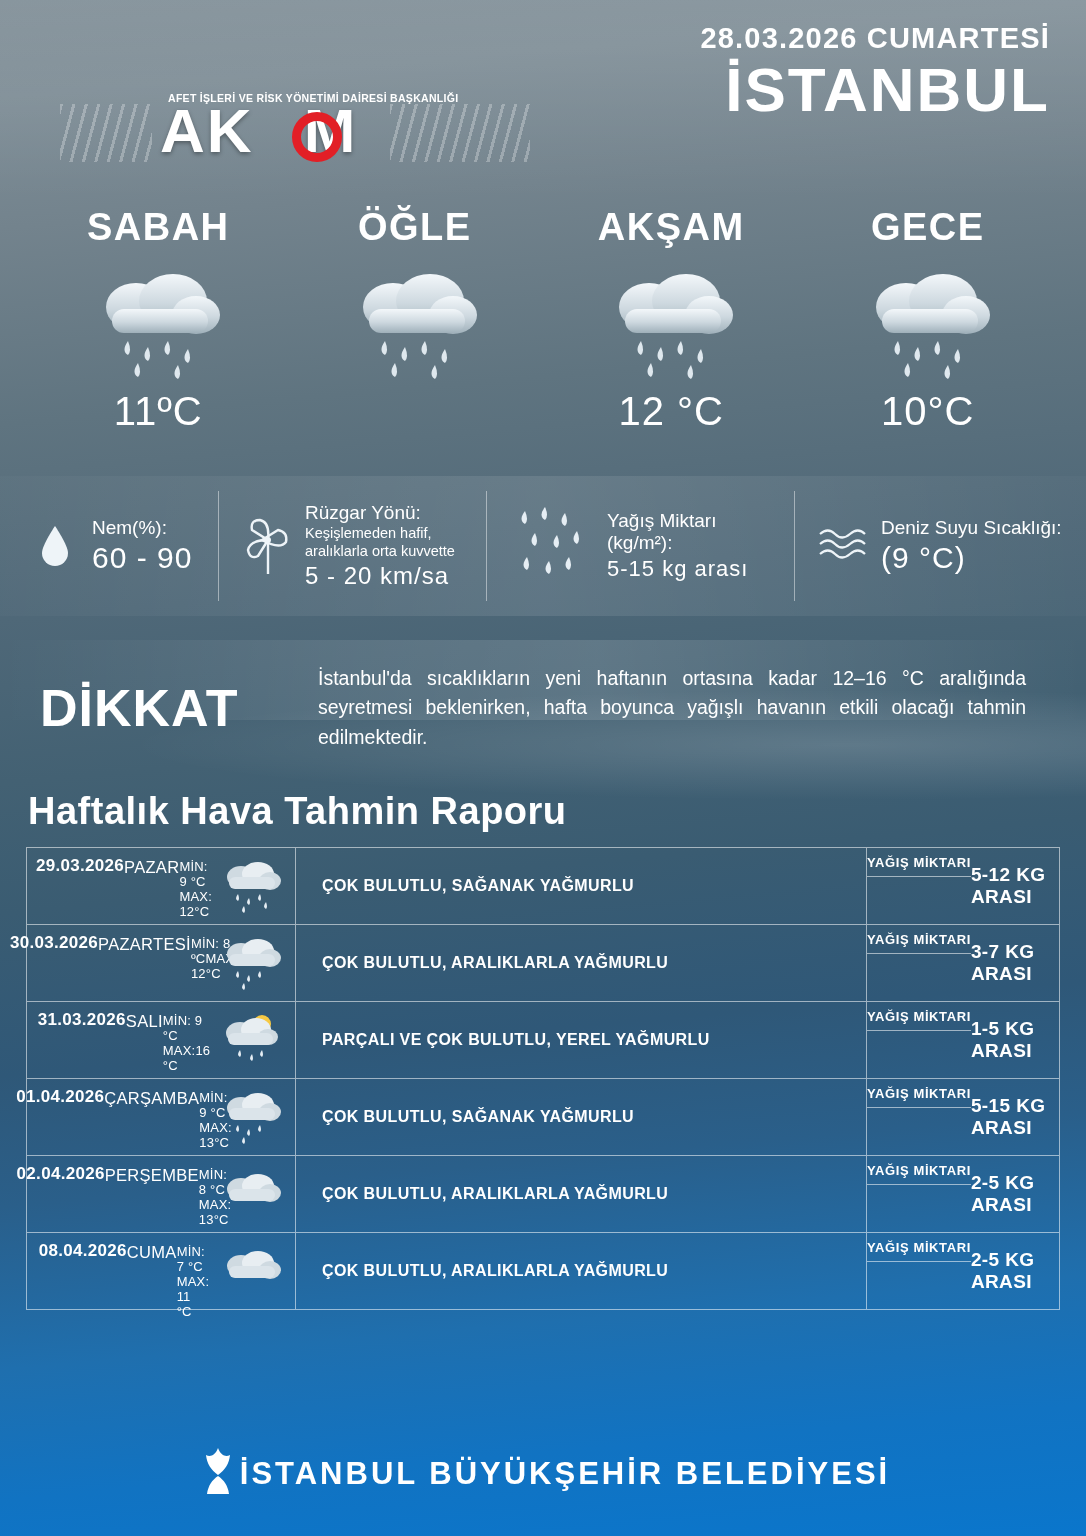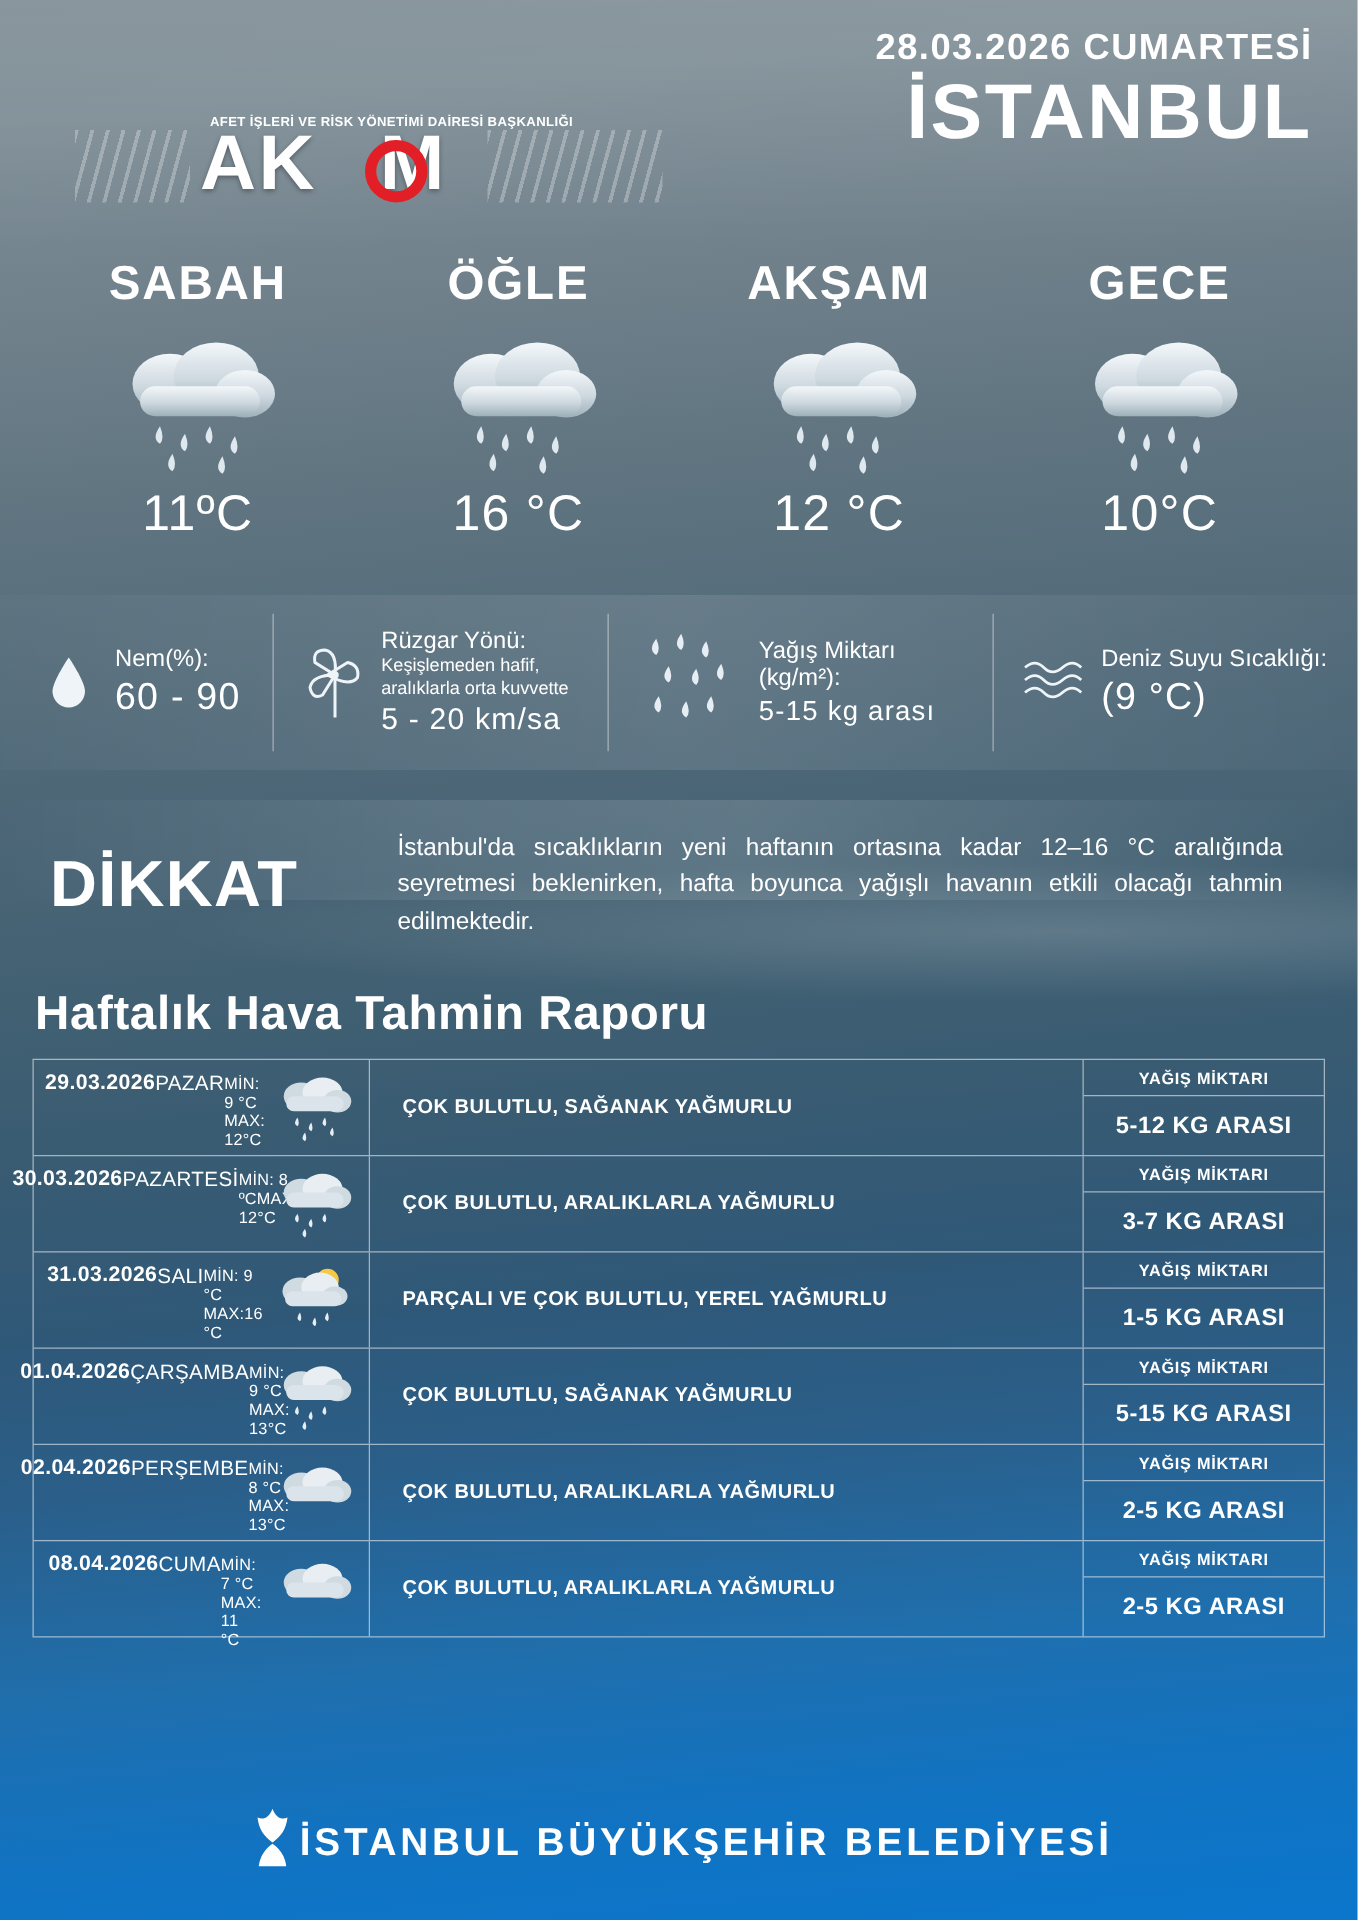--- a/index.html
+++ b/index.html
@@ -236,21 +236,21 @@
     align-items: center;
     padding-left: 26px;
     font-size: 16px;
     font-weight: bold;
     letter-spacing: 0.4px;
   }
   .cell-rain {
     width: 192px;
     border-left: 1px solid rgba(255,255,255,0.55);
     display: flex;
-    flex-direction: column;
+    flex-direction: row;
   }
   .rain-head {
     height: 28px;
     display: flex;
     align-items: center;
     justify-content: center;
     font-size: 13px;
     font-weight: bold;
     letter-spacing: 0.6px;
     border-bottom: 1px solid rgba(255,255,255,0.55);
@@ -346,21 +346,20 @@
         <g fill="#dfe8ee">
           <path d="M50 78 q4 10 0 14 q-7 -4 0 -14z"></path>
           <path d="M70 84 q4 10 0 14 q-7 -4 0 -14z"></path>
           <path d="M90 78 q4 10 0 14 q-7 -4 0 -14z"></path>
           <path d="M110 86 q4 10 0 14 q-7 -4 0 -14z"></path>
           <path d="M60 100 q4 10 0 14 q-7 -4 0 -14z"></path>
           <path d="M100 102 q4 10 0 14 q-7 -4 0 -14z"></path>
         </g>
       </svg>
     </div>
-    <div class="daypart-temp">16 °C</div>
   </div>
 
   <div class="daypart">
     <div class="daypart-label">AKŞAM</div>
     <div class="daypart-icon">
       <svg width="160" height="120" viewBox="0 0 160 120">
         <g>
           <ellipse cx="58" cy="44" rx="30" ry="24" fill="url(#cg1)"></ellipse>
           <ellipse cx="95" cy="38" rx="34" ry="27" fill="url(#cg1)"></ellipse>
           <ellipse cx="118" cy="52" rx="24" ry="19" fill="url(#cg1)"></ellipse>

